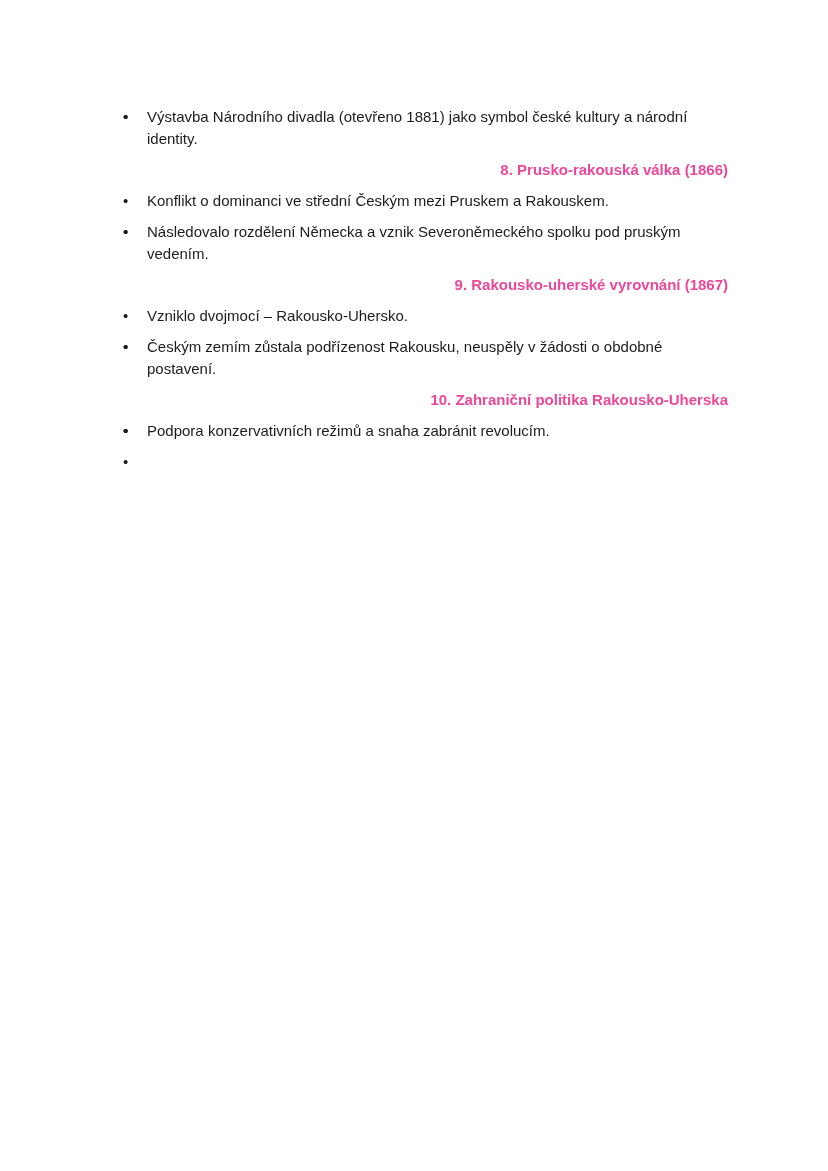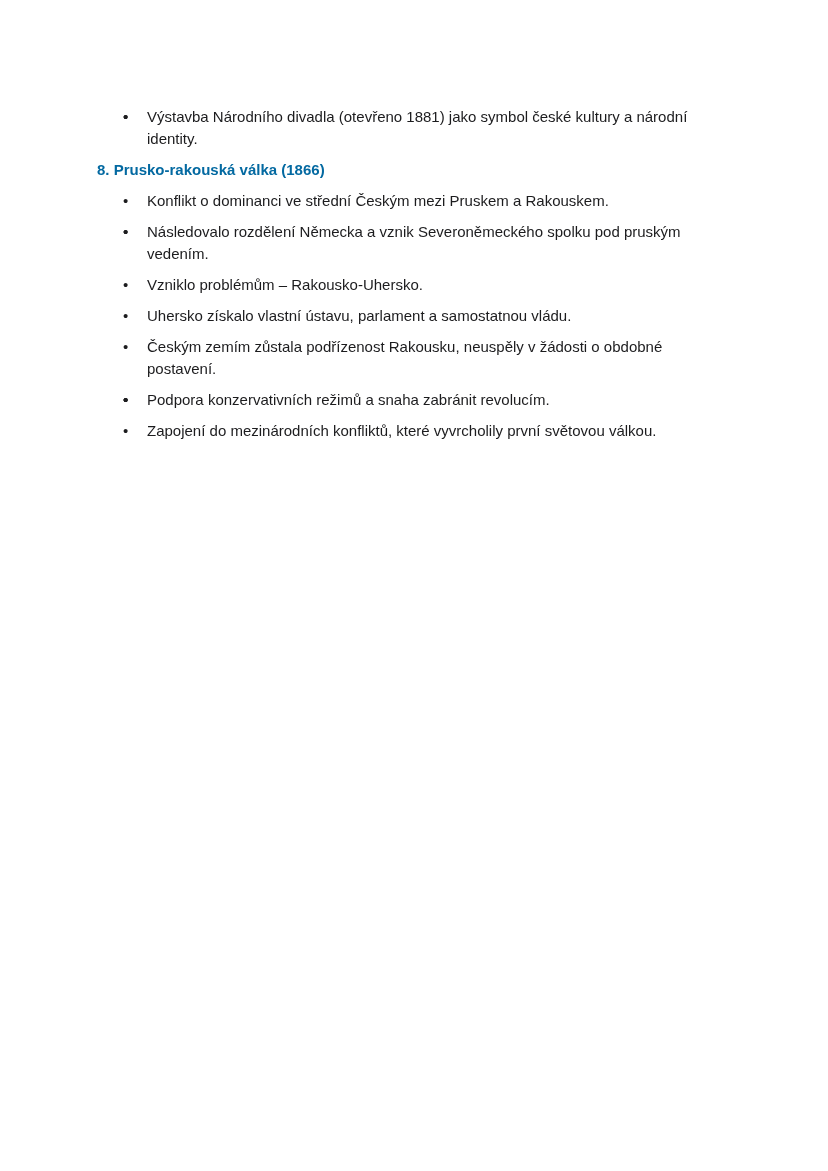--- a/index.html
+++ b/index.html
@@ -19,22 +19,23 @@
     height: 1171px;
     background: #ffffff;
     padding: 97px 100px 0 97px;
     color: #1c1c1e;
   }
   .section { margin: 0; }
   .heading {
     font-size: 15px;
     line-height: 22px;
     font-weight: 700;
-    color: #0369a1;
+    color: #ec4899;
     margin: 2px 0 9px 0;
+    text-align: right;
   }
   .bullet-item {
     position: relative;
     margin: 0 0 9px 0;
     padding-left: 50px;
     font-size: 15px;
     line-height: 22px;
     color: #1c1c1e;
   }
   .bullet-marker {
@@ -70,44 +71,44 @@
     <p class="bullet-item">
       <span class="bullet-marker">•</span>
     </p>
     <p class="bullet-item">
       <span class="bullet-marker">•</span>
       <span>Následovalo rozdělení Německa a vznik Severoněmeckého spolku pod pruským vedením.</span>
     </p>
   </div>
 
   <div class="section">
+    <h2 class="heading">9. Rakousko-uherské vyrovnání (1867)</h2>
     <p class="bullet-item">
       <span class="bullet-marker">•</span>
-      <span>Vzniklo problémům – Rakousko-Uhersko.</span>
+      <span>Vzniklo dvojmocí – Rakousko-Uhersko.</span>
     </p>
     <p class="bullet-item">
       <span class="bullet-marker">•</span>
-      <span>Uhersko získalo vlastní ústavu, parlament a samostatnou vládu.</span>
     </p>
     <p class="bullet-item">
       <span class="bullet-marker">•</span>
       <span>Českým zemím zůstala podřízenost Rakousku, neuspěly v žádosti o obdobné postavení.</span>
     </p>
   </div>
 
   <div class="section">
+    <h2 class="heading">10. Zahraniční politika Rakousko-Uherska</h2>
     <p class="bullet-item">
       <span class="bullet-marker">•</span>
     </p>
     <p class="bullet-item">
       <span class="bullet-marker">•</span>
     </p>
     <p class="bullet-item">
       <span class="bullet-marker">•</span>
       <span>Podpora konzervativních režimů a snaha zabránit revolucím.</span>
     </p>
     <p class="bullet-item">
       <span class="bullet-marker">•</span>
-      <span>Zapojení do mezinárodních konfliktů, které vyvrcholily první světovou válkou.</span>
     </p>
   </div>
 
 </div>
 
 </body></html>

